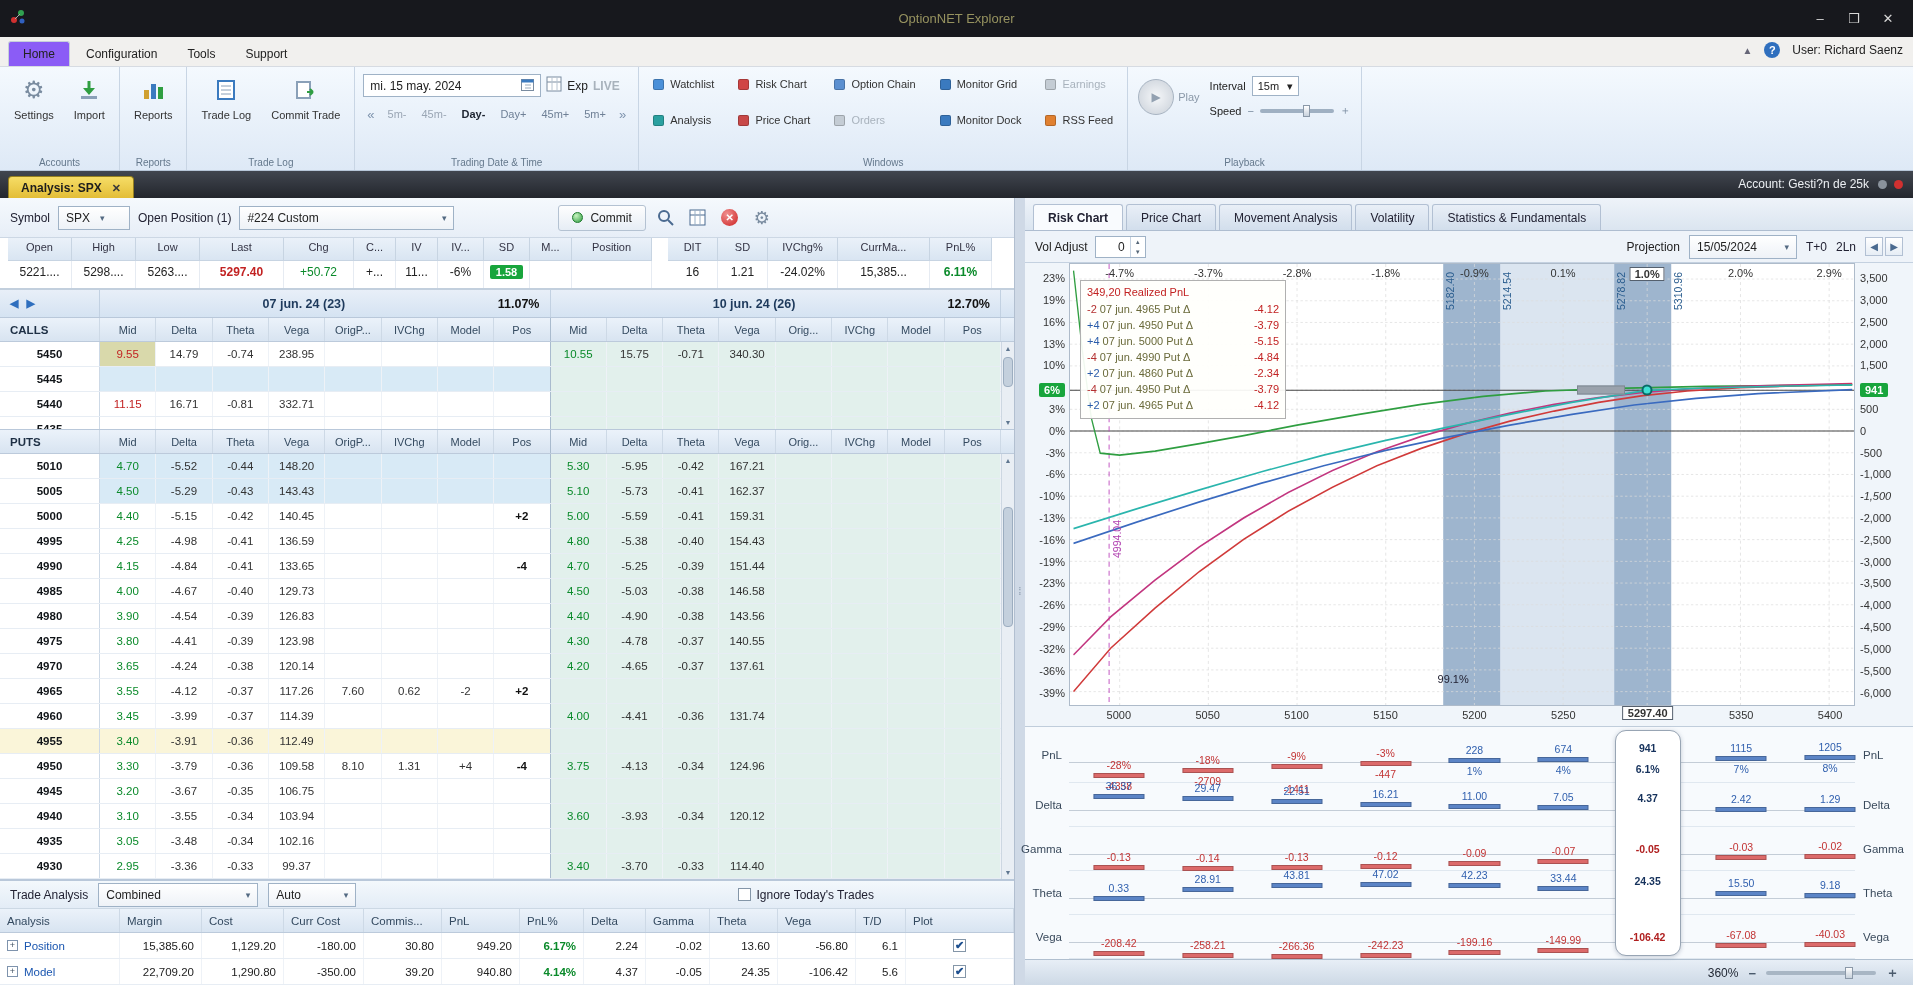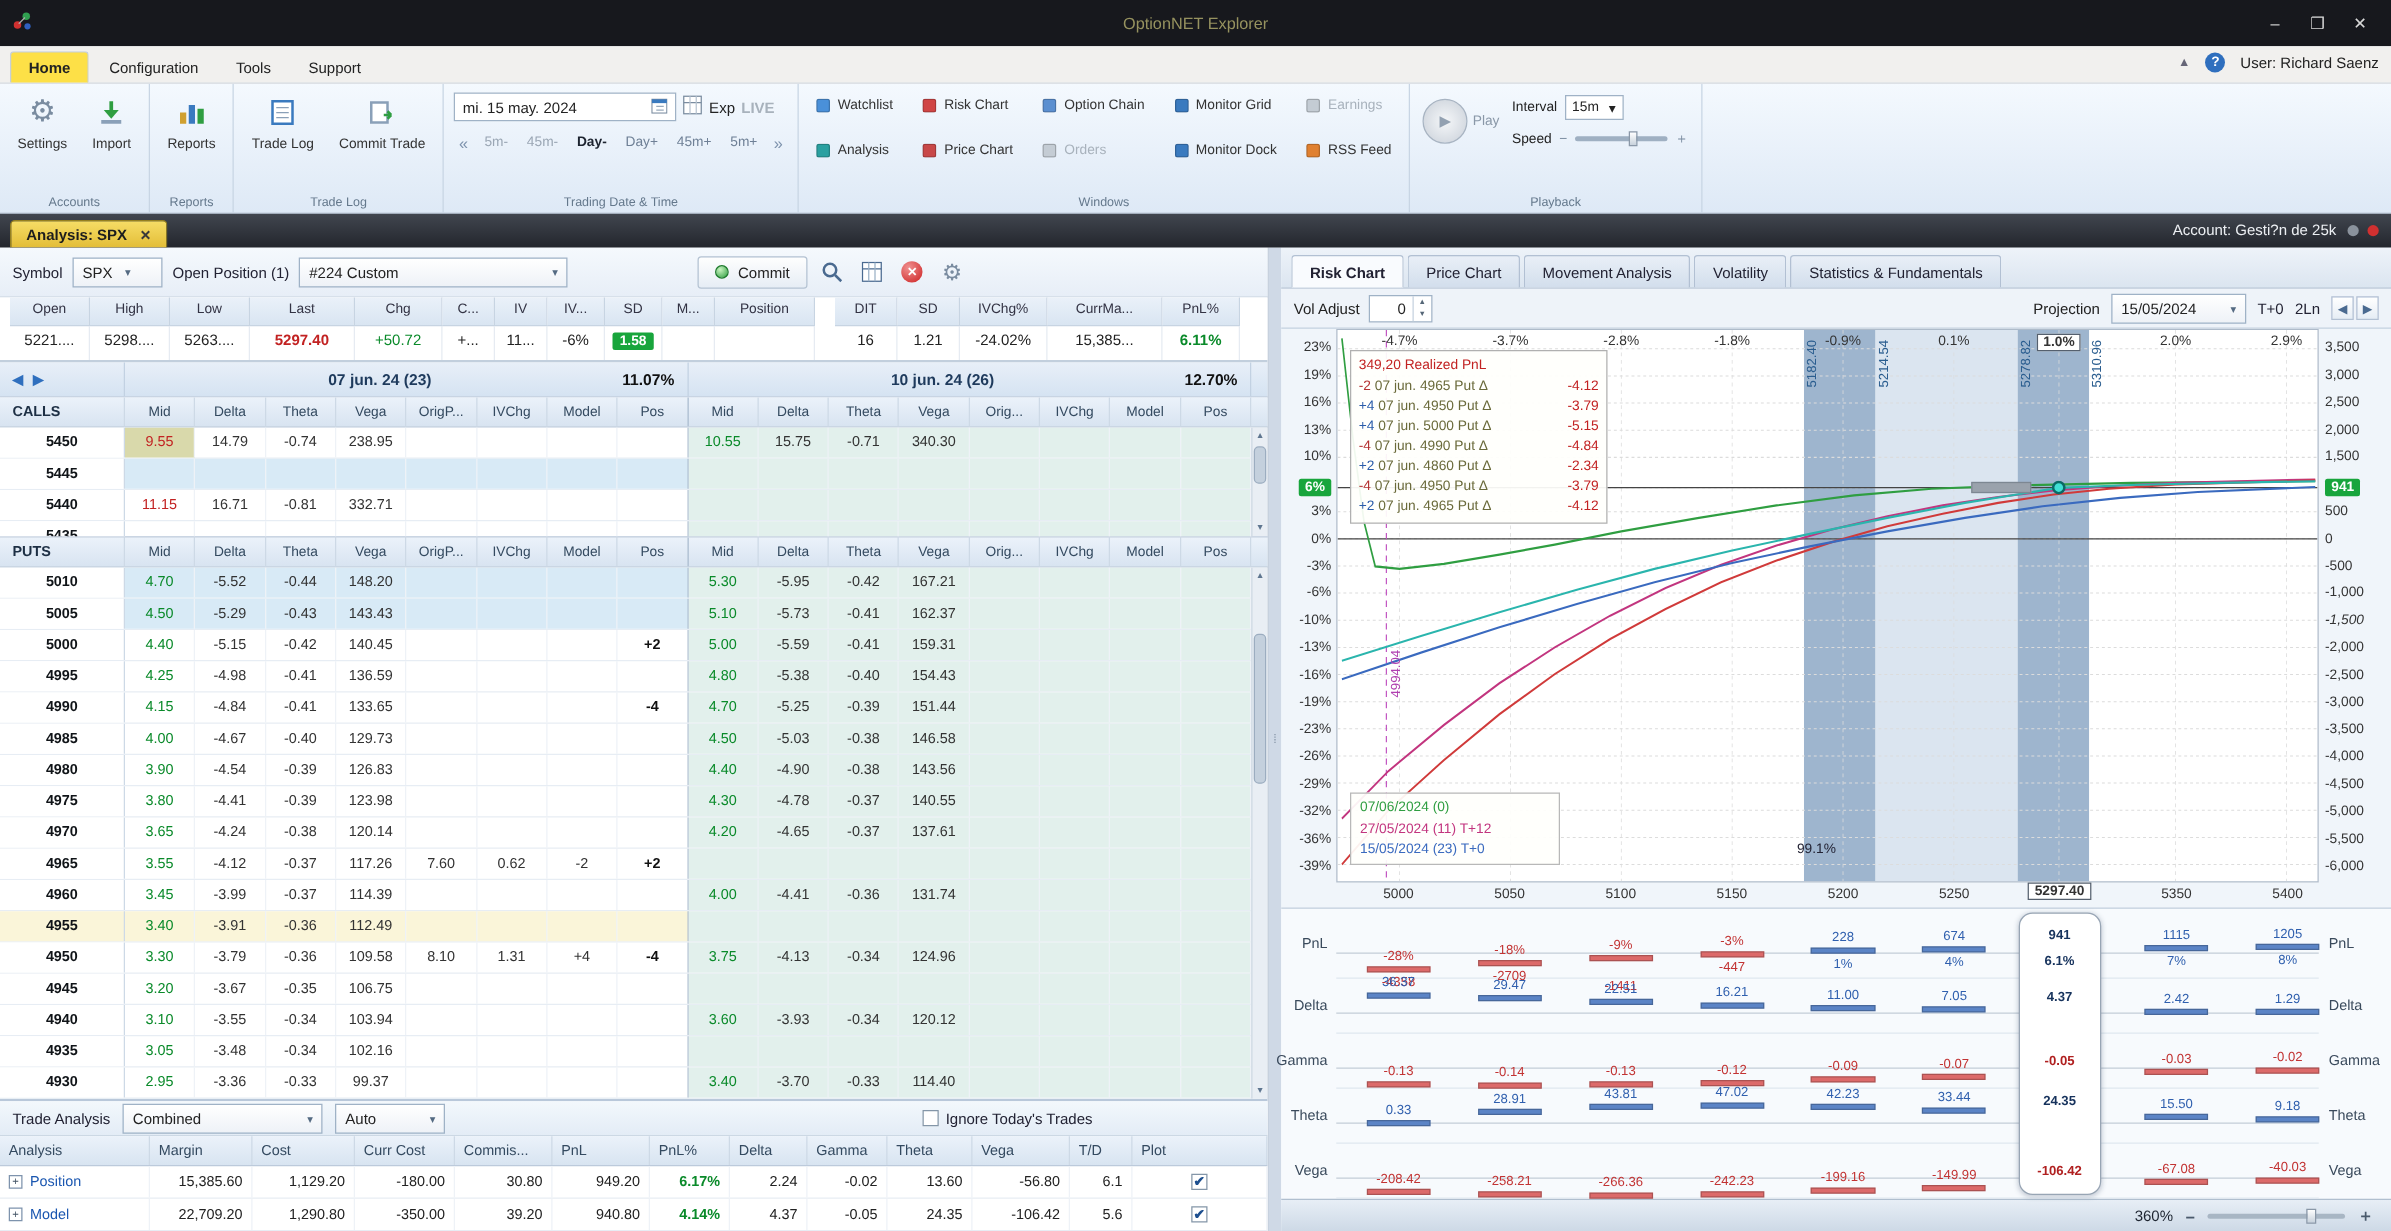--- a/index.html
+++ b/index.html
@@ -9,21 +9,21 @@
 
 
 .titlebar{height:37px;background:#17181d;display:flex;align-items:center;padding:0 10px;position:relative;flex:0 0 auto;}
 .tb-title{position:absolute;left:50%;transform:translateX(-50%);color:#96925f;font-size:13px;}
 .tb-btns{margin-left:auto;display:flex;gap:4px;}
 .tbb{width:30px;height:24px;display:flex;align-items:center;justify-content:center;color:#d8d8d8;font-size:13px;}
 
 
 .menubar{height:30px;background:#f1f0ee;display:flex;align-items:flex-end;padding:0 8px;gap:2px;border-bottom:1px solid #d6dbe2;position:relative;flex:0 0 auto;}
 .menu-tab{padding:5px 14px;font-size:12px;color:#222;}
-.menu-tab.active{background:#fde047;border:1px solid #c6cfda;border-bottom:none;border-radius:3px 3px 0 0;font-weight:bold;}
+.menu-tab.active{background:#8b5cf6;border:1px solid #c6cfda;border-bottom:none;border-radius:3px 3px 0 0;font-weight:normal;}
 .menu-right{position:absolute;right:10px;top:5px;display:flex;gap:12px;align-items:center;font-size:12px;}
 .help-ico{color:#fff;background:#2f6fbe;border-radius:50%;width:16px;height:16px;display:inline-flex;align-items:center;justify-content:center;font-weight:bold;font-size:11px;}
 .collapse-ico{color:#667;font-size:10px;}
 
 
 .ribbon{height:104px;background:linear-gradient(#f4f9fe,#dee9f6);display:flex;border-bottom:1px solid #b7c6d8;flex:0 0 auto;}
 .rgroup{display:flex;flex-direction:column;border-right:1px solid #c8d5e4;padding:3px 6px 0;}
 .rgroup-body{display:flex;gap:4px;align-items:flex-start;flex:1;}
 .rgroup-label{text-align:center;font-size:10px;color:#64788c;padding:1px 4px 2px;}
 .big-btn{display:flex;flex-direction:column;align-items:center;gap:4px;padding:5px 8px 2px;font-size:11px;color:#333;border-radius:3px;}
@@ -1185,25 +1185,20 @@
           <div class="chart-tip" id="chart-tip">
               <div class="tip-title">349,20 Realized PnL</div>
               <div class="tip-row"><span class="q neg">-2 </span><span class="d">07 jun. 4965 Put Δ</span><span class="v">-4.12</span></div>
               <div class="tip-row"><span class="q pos">+4 </span><span class="d">07 jun. 4950 Put Δ</span><span class="v">-3.79</span></div>
               <div class="tip-row"><span class="q pos">+4 </span><span class="d">07 jun. 5000 Put Δ</span><span class="v">-5.15</span></div>
               <div class="tip-row"><span class="q neg">-4 </span><span class="d">07 jun. 4990 Put Δ</span><span class="v">-4.84</span></div>
               <div class="tip-row"><span class="q pos">+2 </span><span class="d">07 jun. 4860 Put Δ</span><span class="v">-2.34</span></div>
               <div class="tip-row"><span class="q neg">-4 </span><span class="d">07 jun. 4950 Put Δ</span><span class="v">-3.79</span></div>
               <div class="tip-row"><span class="q pos">+2 </span><span class="d">07 jun. 4965 Put Δ</span><span class="v">-4.12</span></div>
             </div>
-          <div class="chart-legend" id="chart-legend">
-              <div style="color: rgb(47, 158, 65);">07/06/2024 (0)</div>
-              <div style="color: rgb(194, 53, 127);">27/05/2024 (11) T+12</div>
-              <div style="color: rgb(58, 106, 191);">15/05/2024 (23) T+0</div>
-            </div>
         <div class="band-lab" style="left: calc(47.6018% + 1px);">5182.40</div>
             <div class="band-lab" style="left: calc(54.8733% + 1px);">5214.54</div>
             <div class="band-lab" style="left: calc(69.4163% + 1px);">5278.82</div>
             <div class="band-lab" style="left: calc(76.6878% + 1px);">5310.96</div>
             <div class="vline-lab" style="left: calc(4.98643% + 2px); top: 58%;">4994.04</div>
             <div class="prob-lab" style="left: 48.8688%; top: 92.7273%;">99.1%</div>
             <div class="pnl-handle" style="left: 64.7059%; width: 6.1086%; top: 28.6121%;"></div>
             <div class="pnl-dot" style="left: 73.6199%; top: 28.6364%;"></div>
           </div>
         <div class="axis-col right" id="axis-right">

